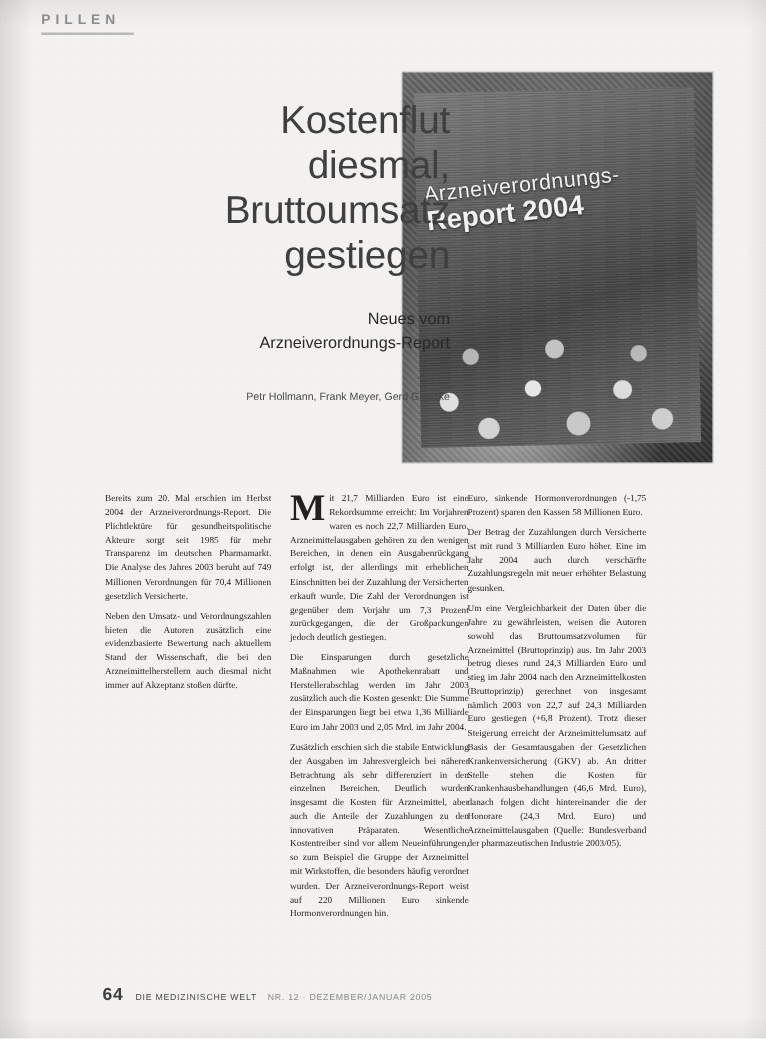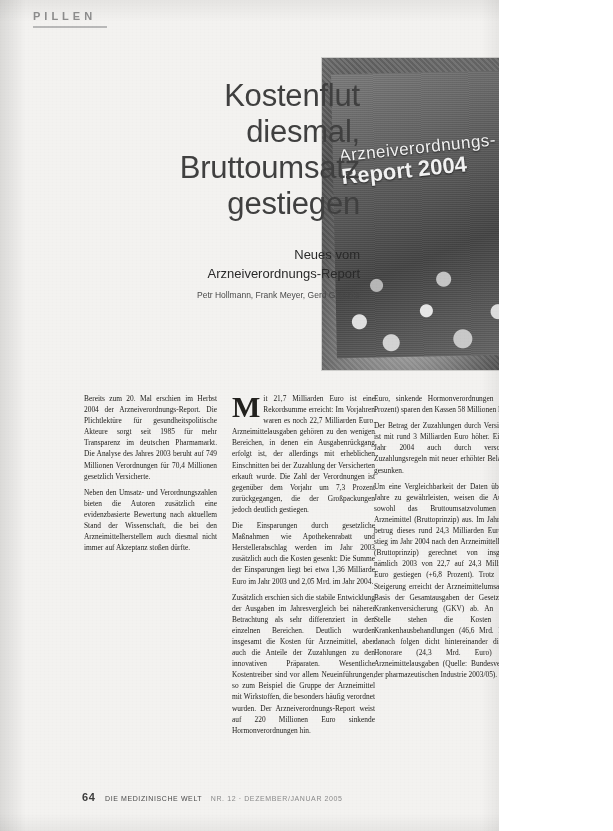--- a/index.html
+++ b/index.html
@@ -5,21 +5,21 @@
   html, body {
     margin: 0;
     padding: 0;
     background: #ffffff;
   }
   body {
     font-family: "Liberation Serif", serif;
   }
   #page {
     position: relative;
-    width: 499px;
+    width: 613px;
     height: 831px;
     background: #ffffff;
     overflow: hidden;
   }
   
   .scan {
     position: absolute;
     inset: 0;
     background:
       linear-gradient(to right, rgba(0,0,0,0.10), rgba(0,0,0,0) 26px),
@@ -77,21 +77,21 @@
     width: 300px;
     text-align: right;
     font-family: "Liberation Sans", sans-serif;
     font-size: 13px;
     line-height: 19px;
     color: #2a2a2a;
   }
   .byline {
     position: absolute;
     left: 150px;
-    top: 289px;
+    top: 311px;
     width: 210px;
     text-align: right;
     font-family: "Liberation Sans", sans-serif;
     font-size: 8.5px;
     line-height: 12px;
     color: #4a4a4a;
   }
   
   .photo {
     position: absolute;
@@ -175,21 +175,21 @@
     position: absolute;
     left: 82px;
     bottom: 28px;
     font-family: "Liberation Sans", sans-serif;
     font-size: 7px;
     letter-spacing: 0.6px;
     color: #5f5f5f;
   }
   .footer .pageno {
     font-weight: bold;
-    font-size: 11px;
+    font-size: 14px;
     color: #3d3d3d;
     margin-right: 7px;
   }
   .footer .mag { color: #4a4a4a; margin-right: 6px; }
   .footer .issue { color: #8a8a8a; }
 </style>
 </head>
 <body>
 
 <div id="page">

